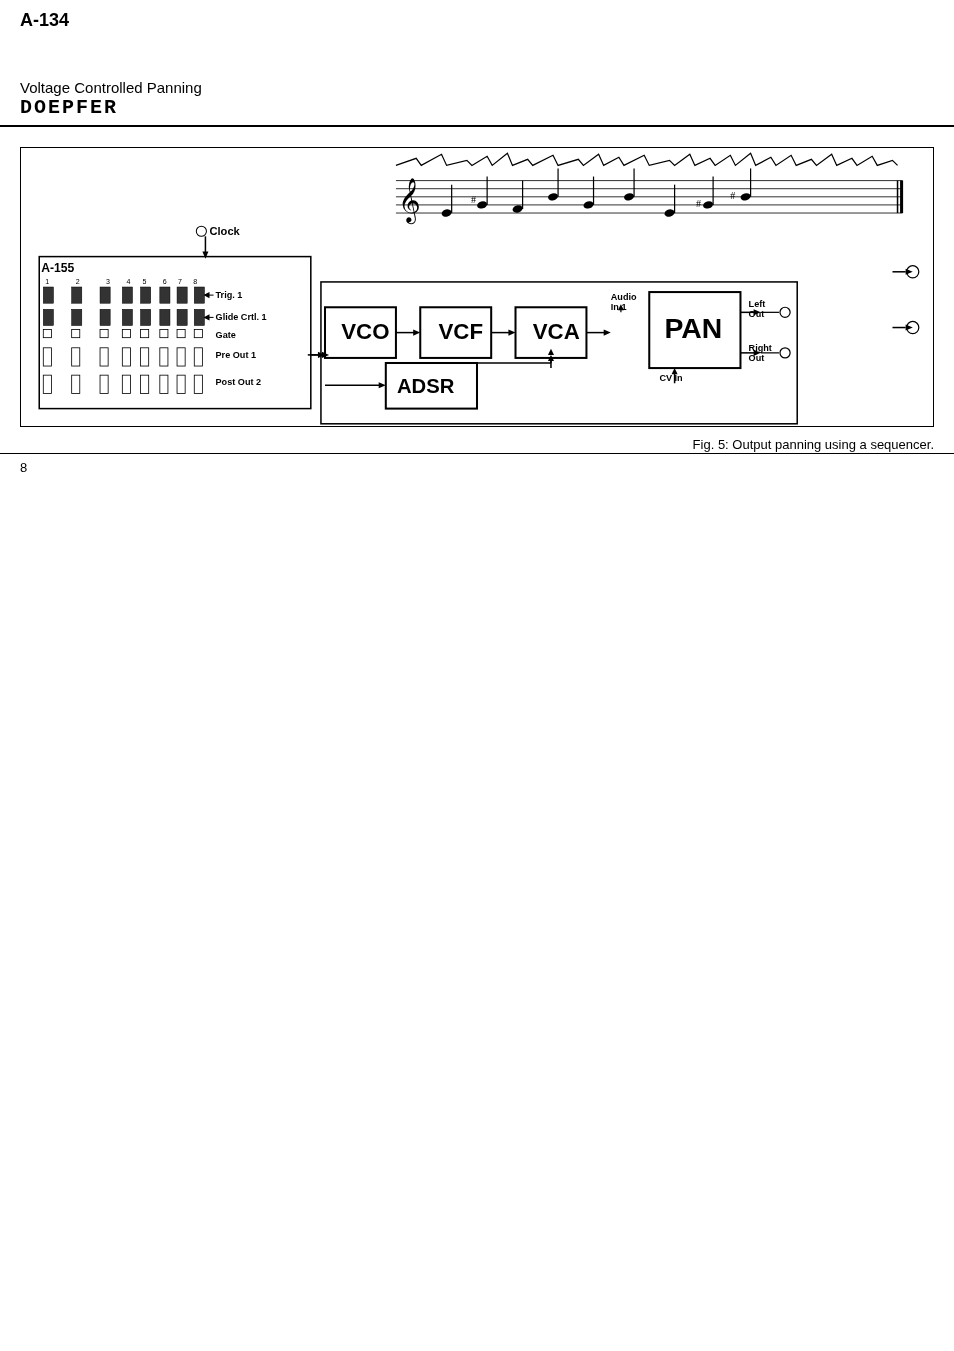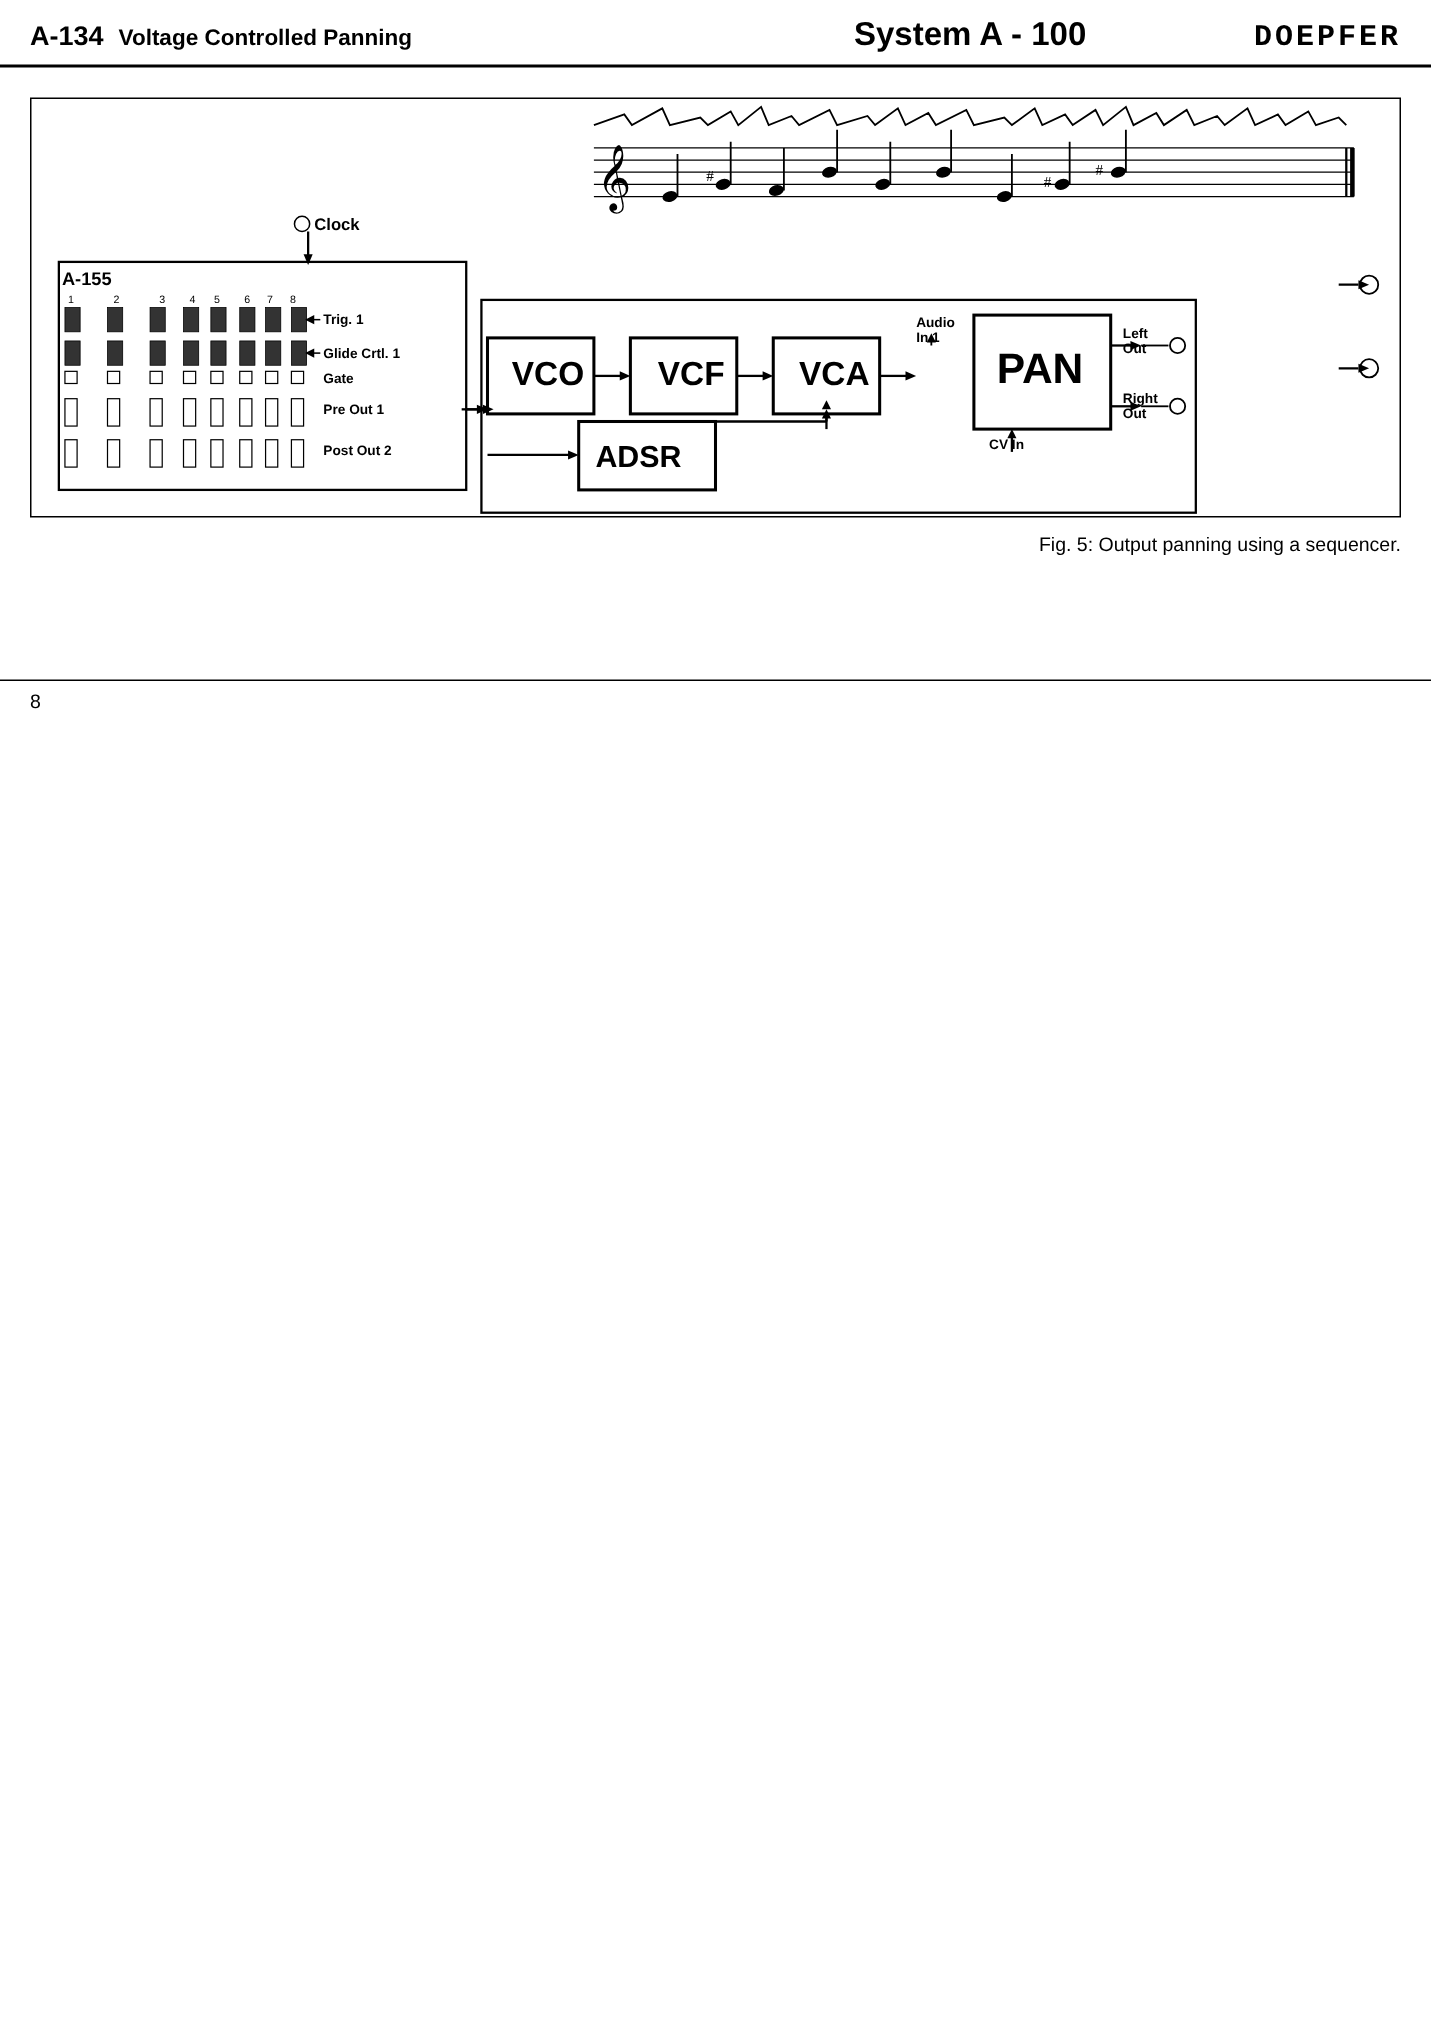--- a/index.html
+++ b/index.html
@@ -12,30 +12,32 @@
       color: #000;
       position: relative;
     }
 
     
     #header {
       display: flex;
       align-items: baseline;
       padding: 10px 20px 6px 20px;
       border-bottom: 2px solid #000;
+      flex-direction: column;
     }
     #header-left {
       font-size: 18px;
       font-weight: bold;
       margin-right: 10px;
     }
     #header-title {
       font-size: 15px;
-      font-weight: bold;
+      font-weight: normal;
       flex: 1;
+      margin-top: 48px;
     }
     #header-system {
       font-size: 22px;
       font-weight: bold;
       flex: 1;
       text-align: center;
     }
     #header-brand {
       font-family: 'Courier New', monospace;
       font-size: 20px;
@@ -77,21 +79,20 @@
     #page-number {
       font-size: 13px;
     }
   </style>
 </head>
 <body>
 
 <div id="header">
   <div id="header-left">A-134</div>
   <div id="header-title">Voltage Controlled Panning</div>
-  <div id="header-system">System  A - 100</div>
   <div id="header-brand">DOEPFER</div>
 </div>
 
 <div id="diagram-container">
   <svg id="diagram-svg" viewBox="0 0 900 270" xmlns="http://www.w3.org/2000/svg">
 
     <line x1="370" y1="30" x2="870" y2="30" stroke="#000" stroke-width="0.8"></line>
     <line x1="370" y1="38" x2="870" y2="38" stroke="#000" stroke-width="0.8"></line>
     <line x1="370" y1="46" x2="870" y2="46" stroke="#000" stroke-width="0.8"></line>
     <line x1="370" y1="54" x2="870" y2="54" stroke="#000" stroke-width="0.8"></line>

